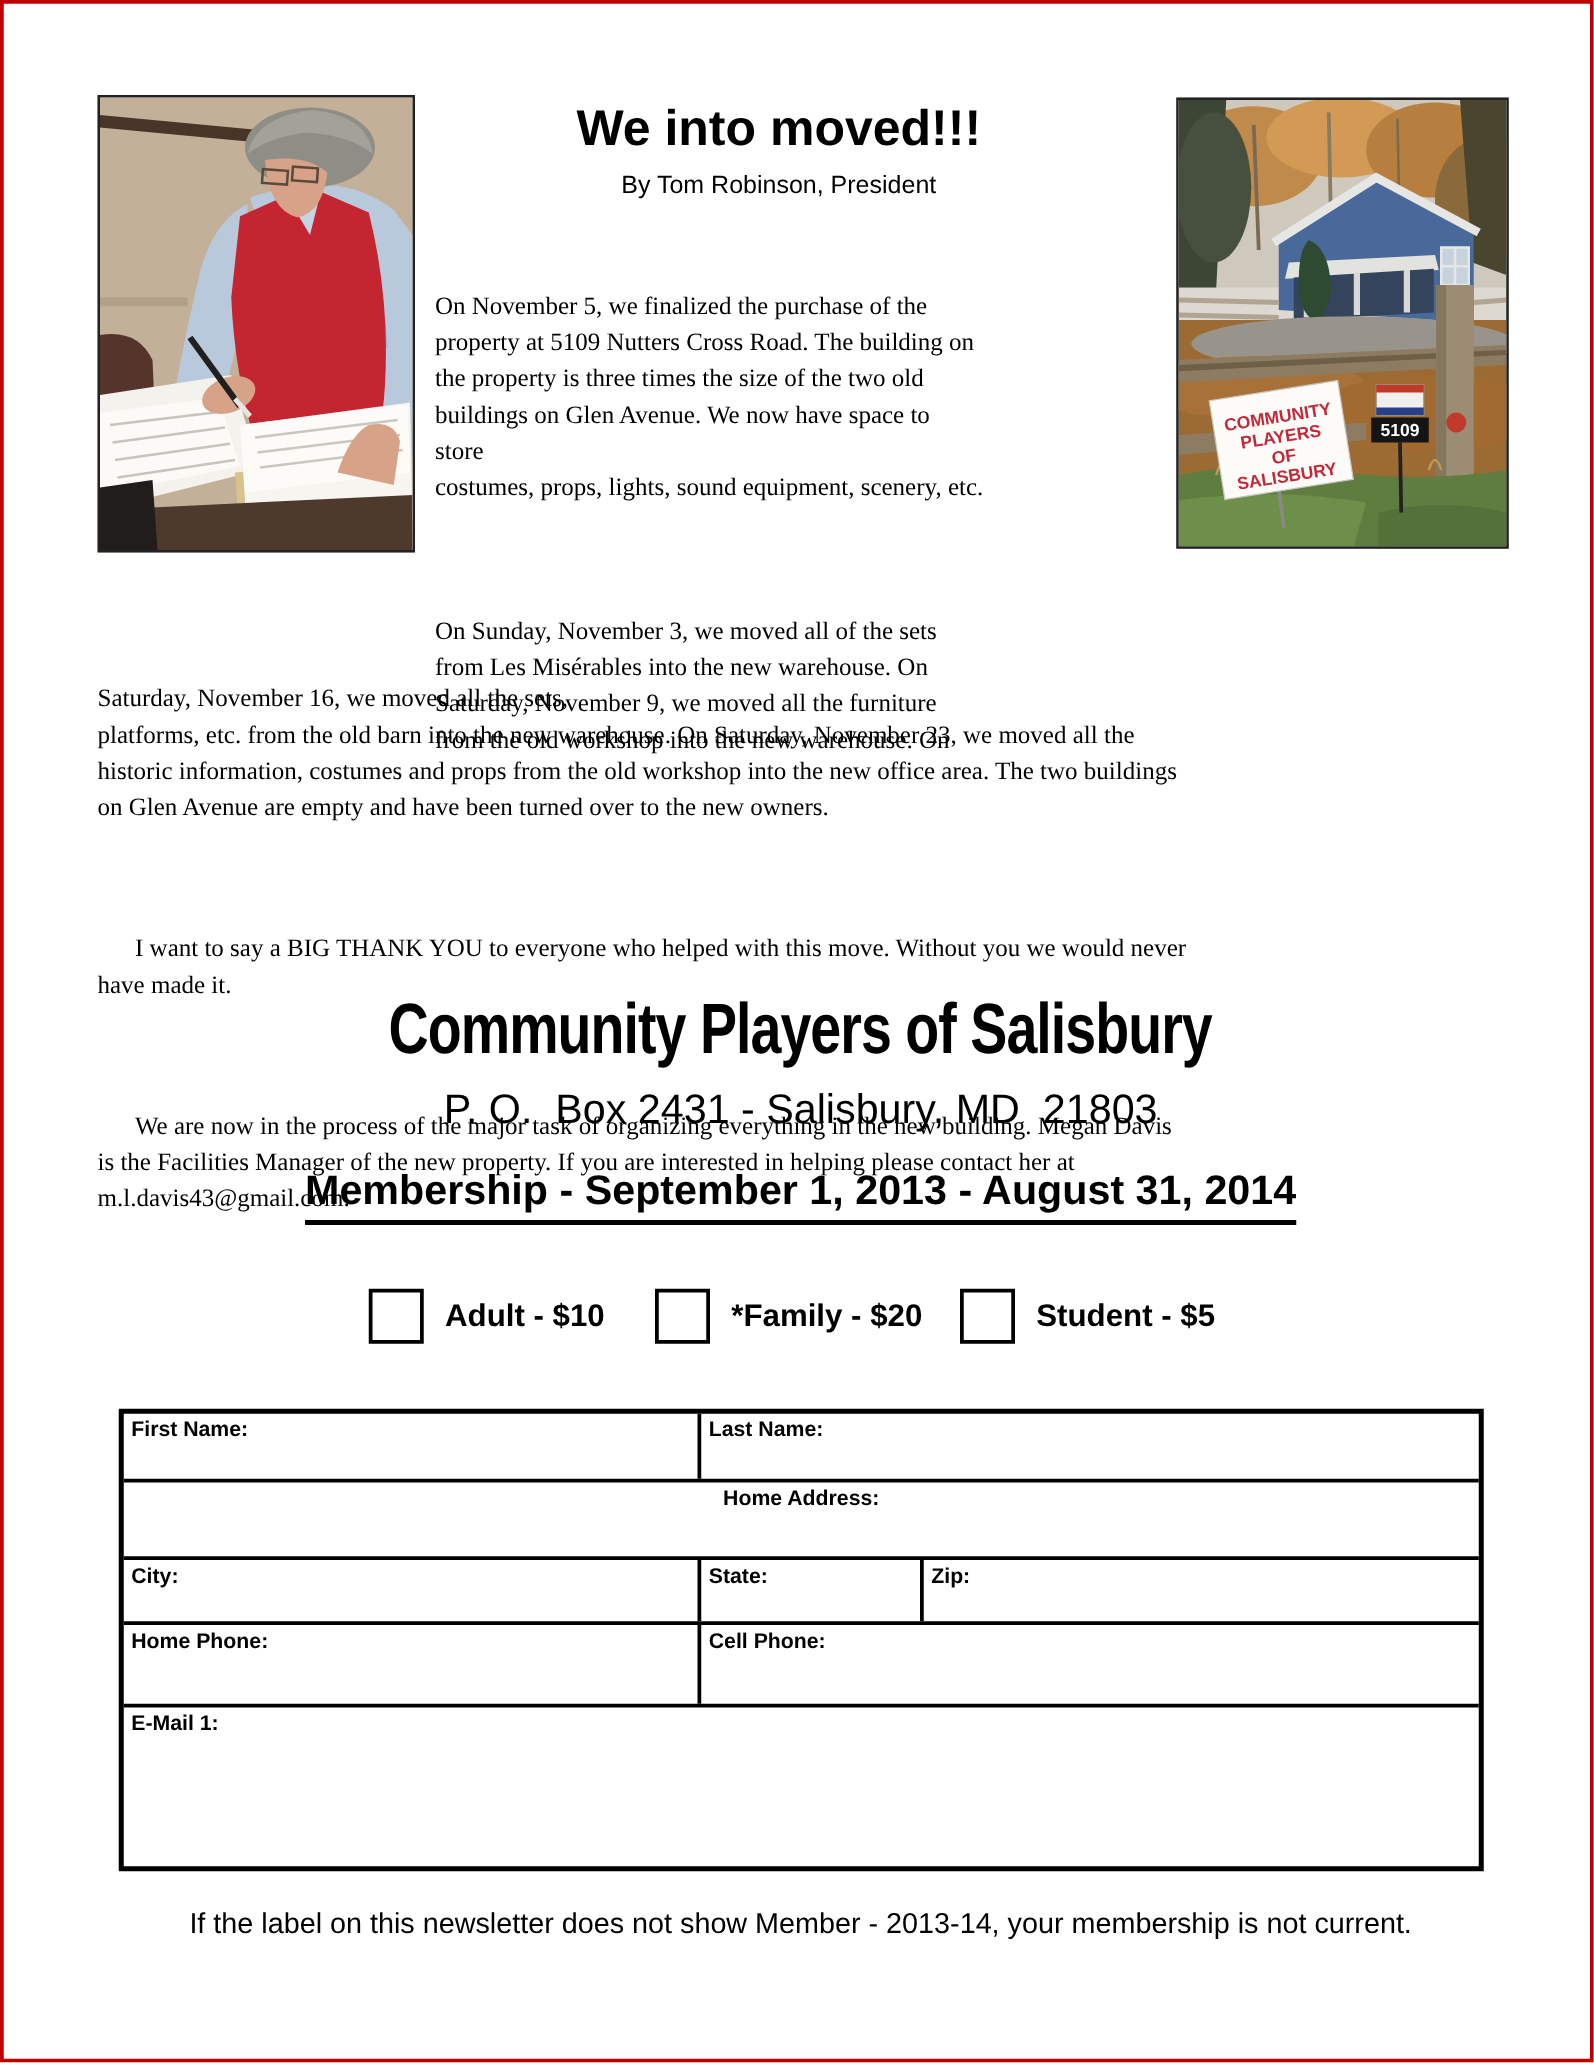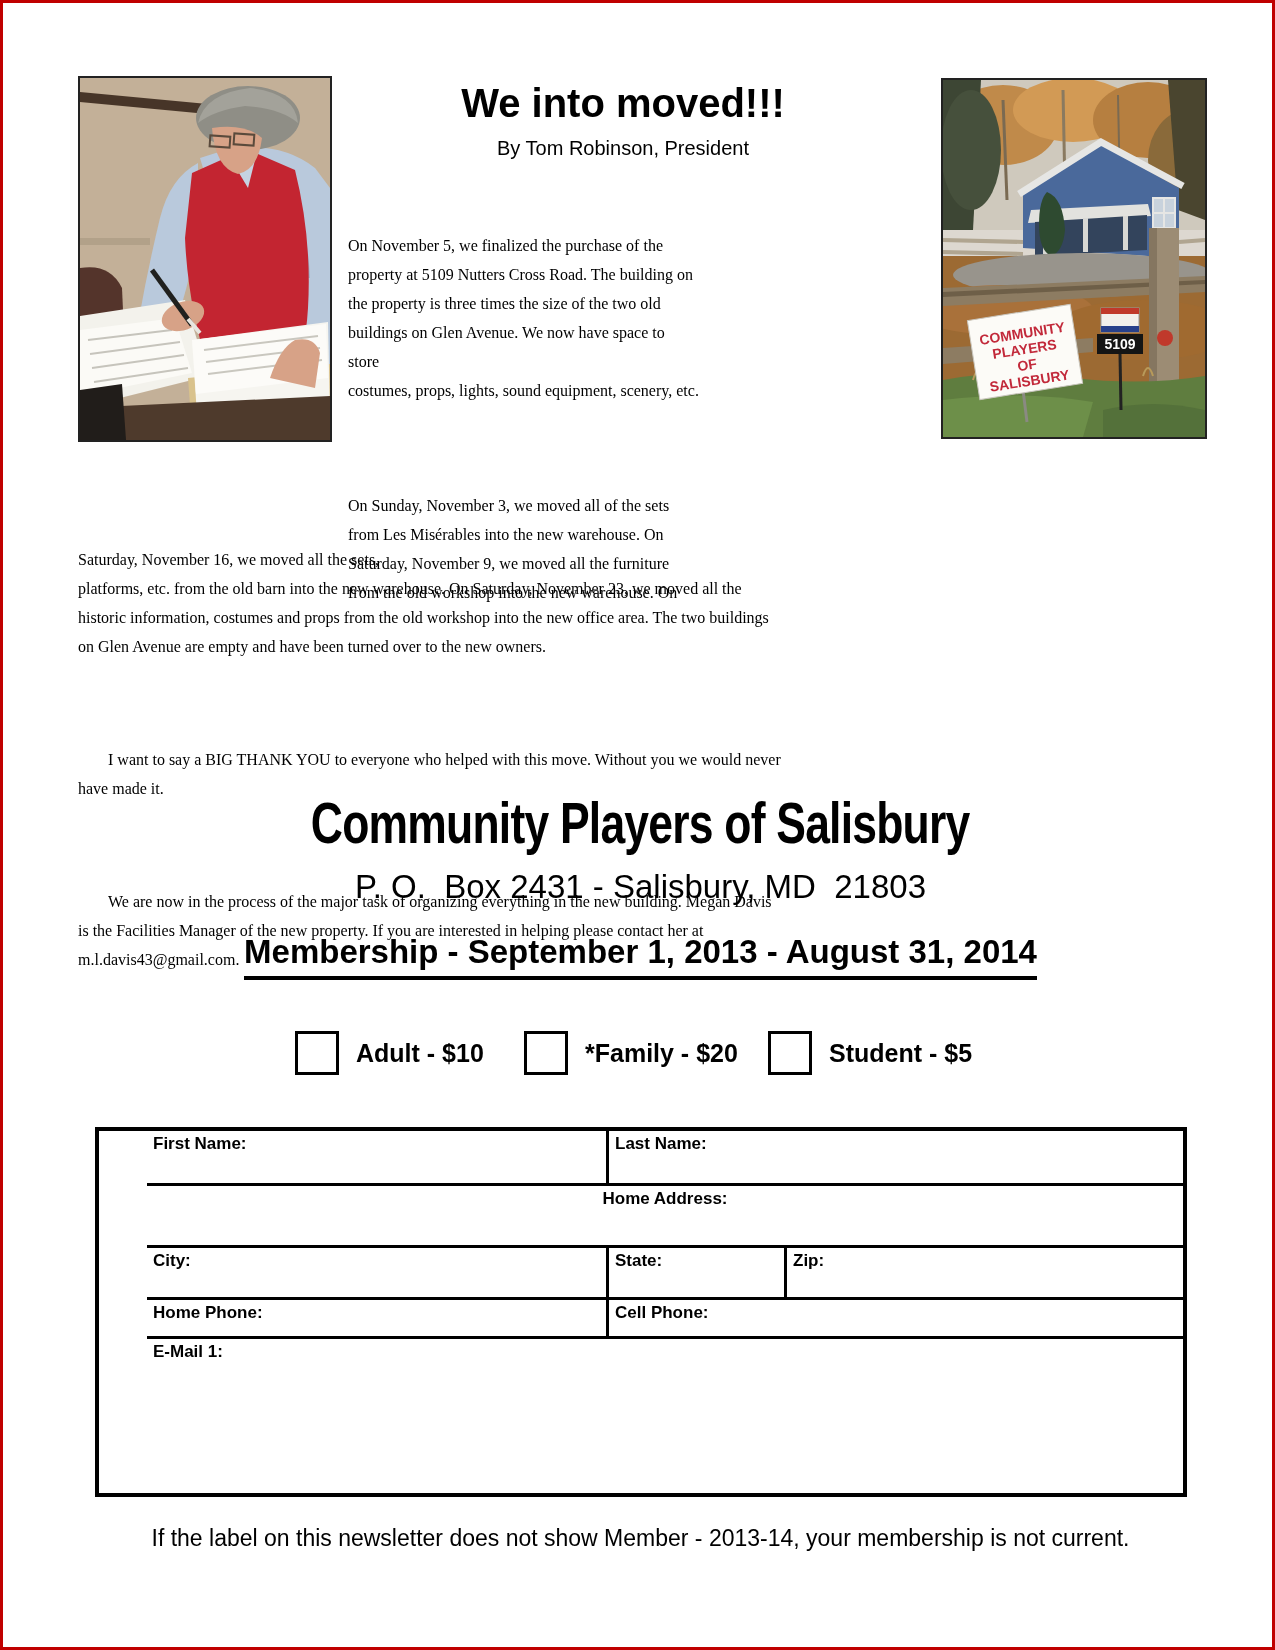--- a/index.html
+++ b/index.html
@@ -10,21 +10,21 @@
   }
   .photo{position:absolute;border:2px solid #222;line-height:0;background:#ccc;}
   #photo-left{left:75px;top:73px;}
   #photo-right{left:938px;top:75px;}
 
   .masthead{position:absolute;left:330px;top:78px;width:580px;text-align:center;
     font-family:"Liberation Sans",sans-serif;}
   .masthead h1{margin:0;font-size:40px;line-height:44px;font-weight:bold;}
   .byline{margin-top:12px;font-size:20px;}
 
-  .bodytext{font-size:16px;line-height:29px;white-space:pre;}
+  .bodytext{font-size:20px;line-height:29px;white-space:pre;}
   #col-text{position:absolute;left:345px;top:170px;width:585px;}
   #col-text .p2{margin-top:28px;}
   #wide-text{position:absolute;left:75px;top:484px;width:1115px;}
   #wide-text .indent{text-indent:30px;}
   #wide-text .gap{margin-top:26px;}
 
   .org-name{position:absolute;left:0;top:792px;width:1275px;text-align:center;
     font-family:"Liberation Sans",sans-serif;font-weight:bold;font-size:57px;line-height:56px;}
   .org-name span{display:inline-block;transform:scaleX(0.78);transform-origin:50% 50%;letter-spacing:-1px;}
   .org-address{position:absolute;left:0;top:864px;width:1275px;text-align:center;
@@ -34,25 +34,25 @@
   .membership-heading span{display:inline-block;border-bottom:4px solid #000;padding-bottom:3px;}
 
   .opt{position:absolute;top:1028px;display:flex;align-items:center;
     font-family:"Liberation Sans",sans-serif;font-weight:bold;font-size:25px;}
   .opt .box{width:38px;height:38px;border:3px solid #000;background:#fff;margin-right:17px;flex:0 0 auto;}
   #opt-adult{left:292px;} #opt-family{left:521px;} #opt-student{left:765px;}
 
   .form-table{position:absolute;left:92px;top:1124px;width:1092px;height:370px;
     border:4px solid #000;box-sizing:border-box;display:flex;flex-direction:column;
     font-family:"Liberation Sans",sans-serif;font-weight:bold;font-size:17px;}
-  .frow{display:flex;border-bottom:3px solid #000;box-sizing:border-box;margin-left:48px;}
+  .frow{display:flex;border-bottom:3px solid #000;box-sizing:border-box;}
   .frow:last-child{border-bottom:none;flex:1;}
   .fcell{border-right:3px solid #000;box-sizing:border-box;padding:3px 6px;}
   .fcell:last-child{border-right:none;flex:1;}
-  .r1{height:55px;} .r2{height:62px;text-align:center;} .r3{height:52px;} .r4{height:39px;} .r5{height:53px;gap:24px;}
+  .r1{height:55px;} .r2{height:62px;text-align:center;} .r3{height:52px;} .r4{height:66px;} .r5{height:53px;gap:24px;}
   .w-half{width:462px;flex:0 0 auto;} .w-state{width:178px;flex:0 0 auto;}
 
   .footer-note{position:absolute;left:0;top:1522px;width:1275px;text-align:center;
     font-family:"Liberation Sans",sans-serif;font-size:23px;}
 
   .sign-text{font-family:"Liberation Sans",sans-serif;font-weight:bold;fill:#c2293a;font-size:14px;text-anchor:middle;}
   .addr-text{font-family:"Liberation Sans",sans-serif;font-weight:bold;fill:#fff;font-size:14px;text-anchor:middle;}
 </style>
 </head>
 <body>

